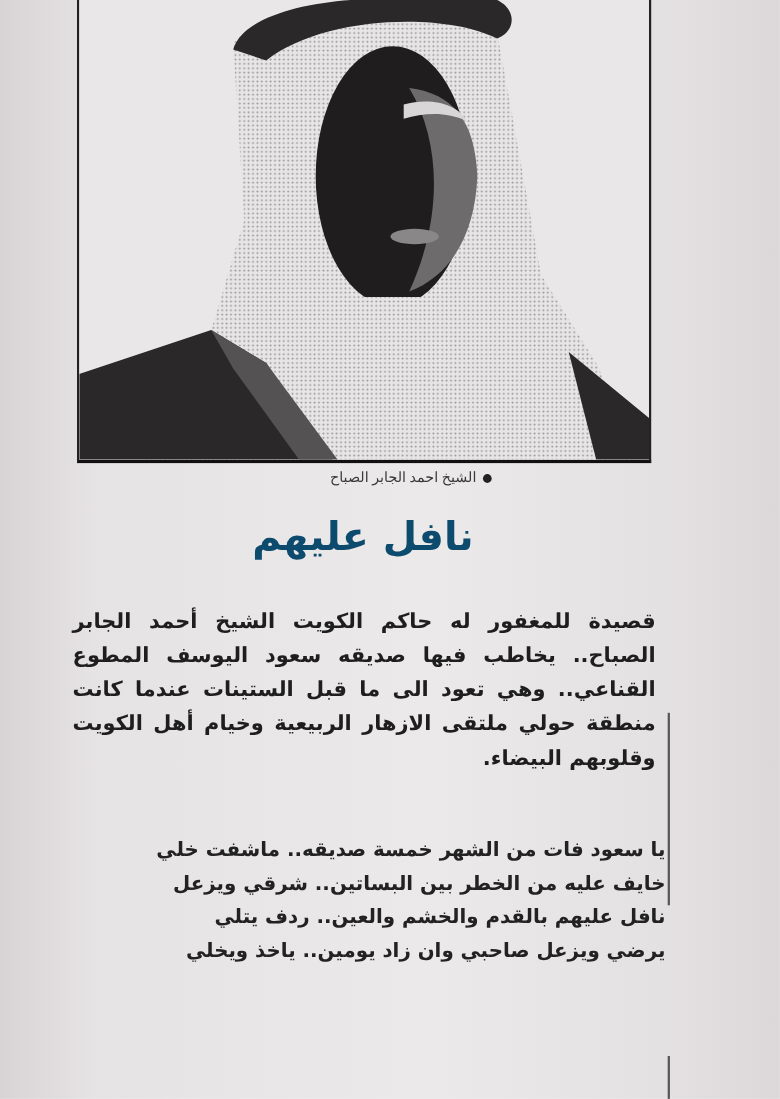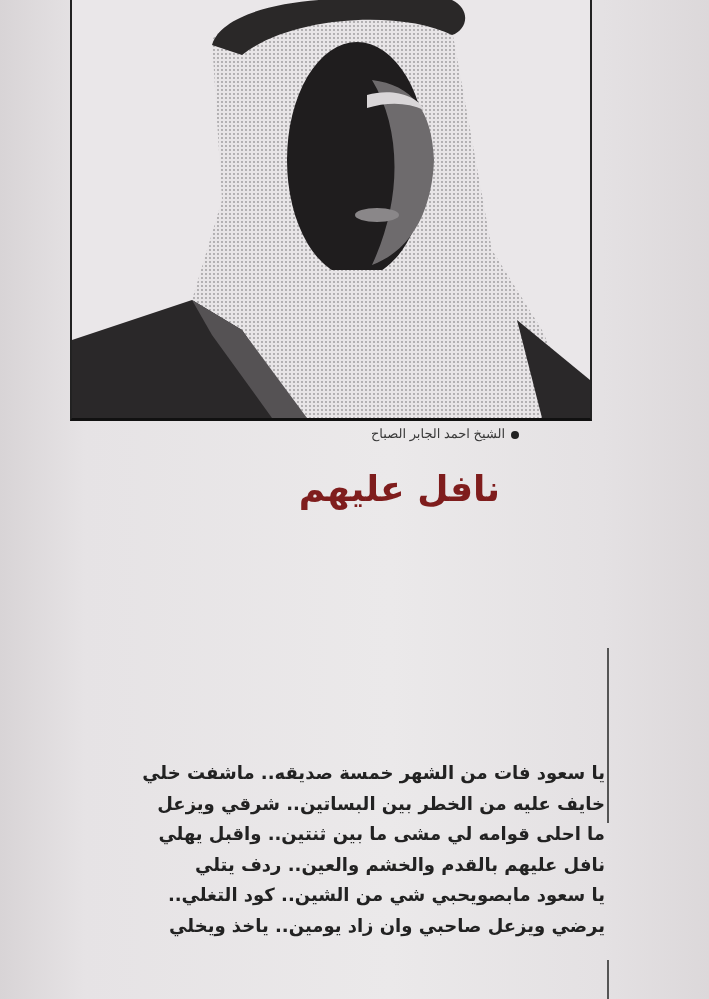--- a/index.html
+++ b/index.html
@@ -12,31 +12,31 @@
   .page { position: absolute; inset: 0; }
   .photo {
     position: absolute; left: 70px; top: 0; width: 518px; height: 418px;
     background: #e9e6e8;
     border-left: 2px solid #222; border-right: 2px solid #222; border-bottom: 3px solid #111;
     overflow: hidden;
   }
   .photo svg { width: 100%; height: 100%; display: block; }
   .caption {
     position: absolute; left: 300px; top: 426px; width: 290px;
-    direction: rtl; text-align: center; font-size: 13px; color: #3a3a3a;
-    font-family: Liberation Sans, sans-serif;
+    direction: rtl; text-align: left; font-size: 13px; color: #3a3a3a;
+    font-family: Liberation Serif, serif;
   }
   .caption .bullet {
     display: inline-block; width: 8px; height: 8px; border-radius: 50%;
     background: #222; margin-left: 6px; vertical-align: middle;
   }
   .headline {
     position: absolute; left: 160px; top: 468px; width: 340px;
-    direction: rtl; text-align: right; font-size: 36px; font-weight: bold;
-    color: #7f1d1d; letter-spacing: 1px;
+    direction: rtl; text-align: center; font-size: 36px; font-weight: bold;
+    color: #0c4a6e; letter-spacing: 1px;
     font-family: "DejaVu Sans", sans-serif;
   }
   .intro {
     position: absolute; left: 66px; top: 550px; width: 530px;
     direction: rtl; text-align: justify; text-align-last: right;
     font-size: 19px; font-weight: bold; line-height: 31px; color: #1e1e1e;
     font-family: "DejaVu Sans", sans-serif;
   }
   .poem {
     position: absolute; left: 95px; top: 758px; width: 510px;
@@ -85,25 +85,24 @@
       <path d="M445 320 L518 380 L518 418 L470 418 Z" fill="#2a2829"></path>
     </svg>
   </div>
 
   <div class="caption">
     <span class="bullet"></span><span>الشيخ احمد الجابر الصباح</span>
   </div>
 
   <div class="headline">نافل عليهم</div>
 
+  <div class="intro">قصيدة للمغفور له حاكم الكويت الشيخ أحمد الجابر الصباح.. يخاطب فيها صديقه سعود اليوسف المطوع القناعي.. وهي تعود الى ما قبل الستينات عندما كانت منطقة حولي ملتقى الازهار الربيعية وخيام أهل الكويت وقلوبهم البيضاء.</div>
 
   <div class="col-rule rule1"></div>
   <div class="col-rule rule2"></div>
 
   <div class="poem">
     <div>يا سعود فات من الشهر خمسة صديقه.. ماشفت خلي</div>
     <div>خايف عليه من الخطر بين البساتين.. شرقي ويزعل</div>
-    <div>ما احلى قوامه لي مشى ما بين ثنتين.. واقبل يهلي</div>
     <div>نافل عليهم بالقدم والخشم والعين.. ردف يتلي</div>
-    <div>يا سعود مابصويحبي شي من الشين.. كود التغلي..</div>
     <div>يرضي ويزعل صاحبي وان زاد يومين.. ياخذ ويخلي</div>
   </div>
 </div>
 
 </body></html>

